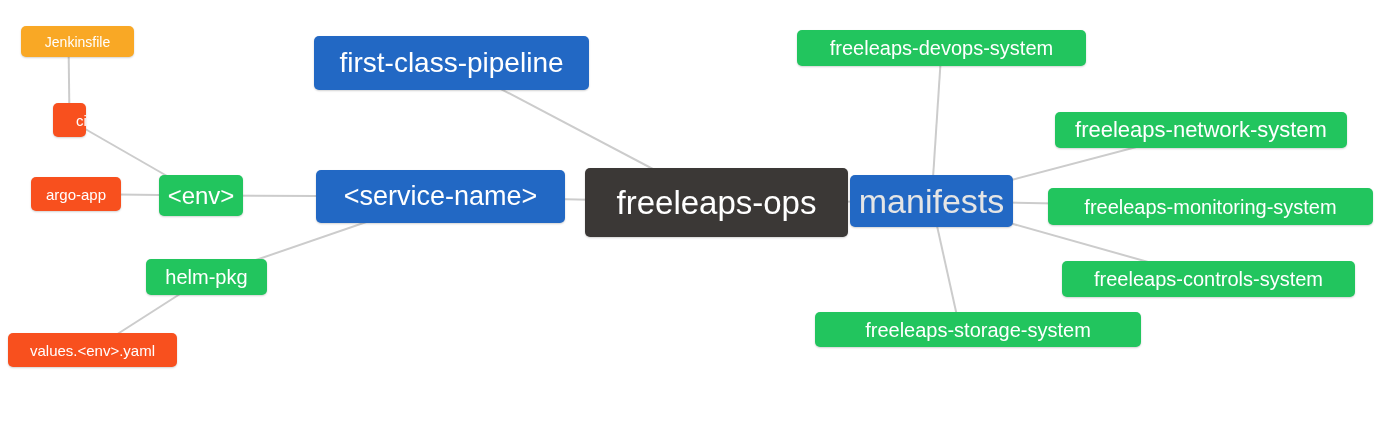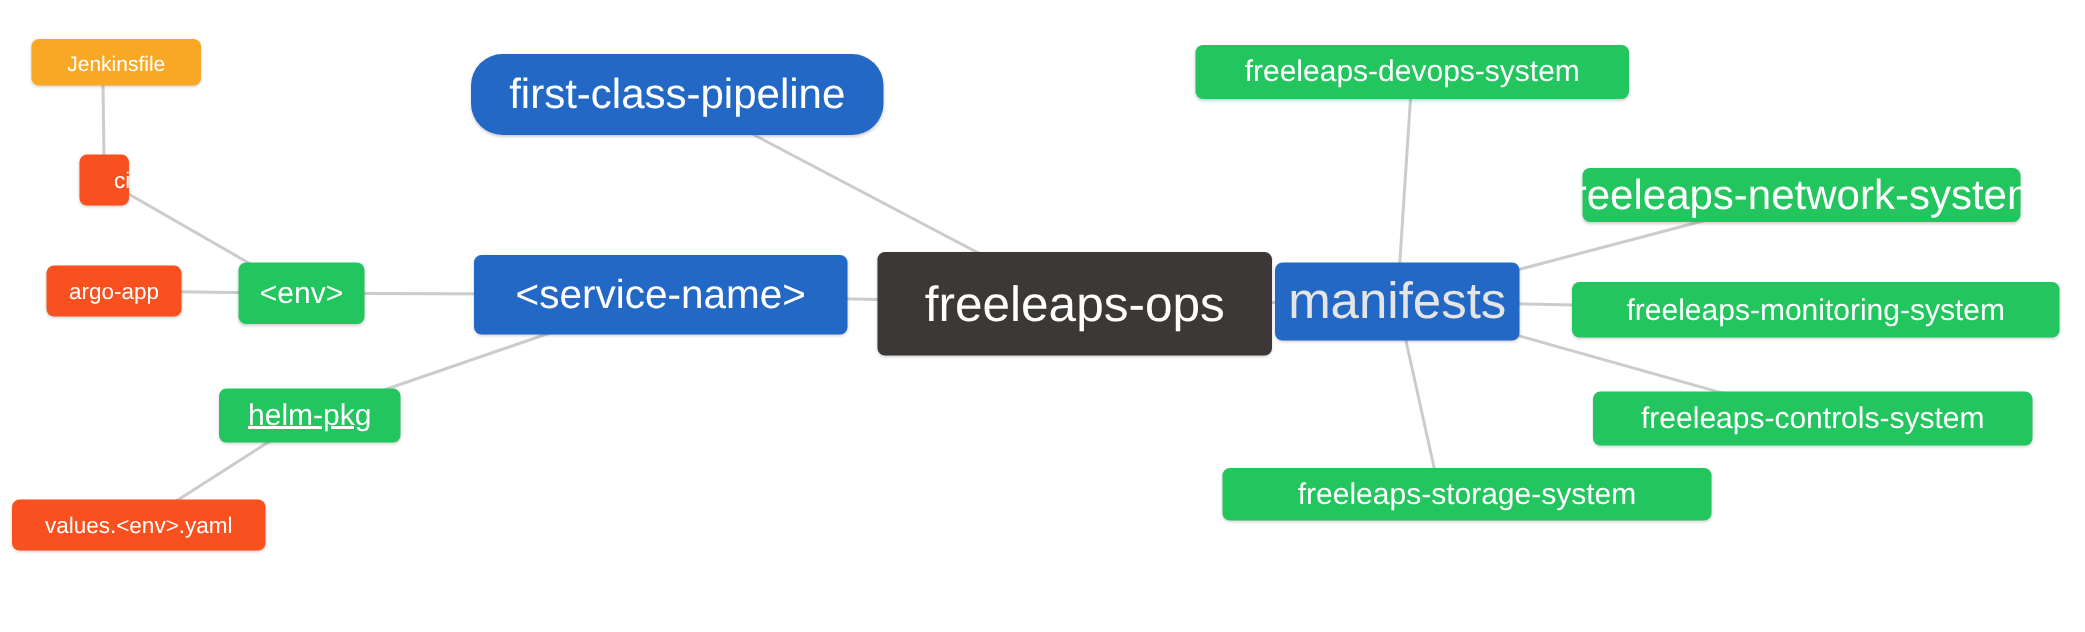--- a/index.html
+++ b/index.html
@@ -55,25 +55,25 @@
       <line x1="931.5" y1="201" x2="941.5" y2="48" stroke="#CCCCCC" stroke-width="2"></line>
       <line x1="931.5" y1="201" x2="1201" y2="130" stroke="#CCCCCC" stroke-width="2"></line>
       <line x1="931.5" y1="201" x2="1210.5" y2="206.5" stroke="#CCCCCC" stroke-width="2"></line>
       <line x1="931.5" y1="201" x2="1208.5" y2="279" stroke="#CCCCCC" stroke-width="2"></line>
       <line x1="931.5" y1="201" x2="960" y2="329.5" stroke="#CCCCCC" stroke-width="2"></line>
     </svg>
 
   <div class="node" style="left: 21px; top: 26px; width: 113px; height: 31px; font-size: 14px; background: rgb(249, 168, 37); color: rgb(255, 255, 255);">Jenkinsfile</div>
   <div class="node" style="left: 53px; top: 103px; width: 33px; height: 34px; font-size: 15px; background: rgb(248, 80, 30); color: rgb(255, 255, 255); padding-left: 24px;">ci</div>
   <div class="node" style="left: 31px; top: 177px; width: 90px; height: 34px; font-size: 15px; background: rgb(248, 80, 30); color: rgb(255, 255, 255); text-align: center;">argo-app</div>
-  <div class="node" style="left: 159px; top: 175px; width: 84px; height: 41px; font-size: 20px; background: rgb(34, 197, 94); color: rgb(255, 255, 255);">&lt;env&gt;</div>
-  <div class="node" style="left: 146px; top: 259px; width: 121px; height: 36px; font-size: 20px; background: rgb(34, 197, 94); color: rgb(255, 255, 255); text-decoration: underline;">helm-pkg</div>
+  <div class="node" style="left: 159px; top: 175px; width: 84px; height: 41px; font-size: 24px; background: rgb(34, 197, 94); color: rgb(255, 255, 255);">&lt;env&gt;</div>
+  <div class="node" style="left: 146px; top: 259px; width: 121px; height: 36px; font-size: 20px; background: rgb(34, 197, 94); color: rgb(255, 255, 255);">helm-pkg</div>
   <div class="node" style="left: 8px; top: 333px; width: 169px; height: 34px; font-size: 15px; background: rgb(248, 80, 30); color: rgb(255, 255, 255);">values.&lt;env&gt;.yaml</div>
-  <div class="node" style="left: 314px; top: 36px; width: 275px; height: 54px; font-size: 28px; background: rgb(34, 104, 196); color: rgb(255, 255, 255); border-radius: 21px;">first-class-pipeline</div>
+  <div class="node" style="left: 314px; top: 36px; width: 275px; height: 54px; font-size: 28px; background: rgb(34, 104, 196); color: rgb(255, 255, 255);">first-class-pipeline</div>
   <div class="node" style="left: 316px; top: 170px; width: 249px; height: 53px; font-size: 27px; background: rgb(34, 104, 196); color: rgb(255, 255, 255);">&lt;service-name&gt;</div>
   <div class="node" style="left: 585px; top: 168px; width: 263px; height: 69px; font-size: 33px; background: rgb(59, 56, 54); color: rgb(255, 255, 255);">freeleaps-ops</div>
   <div class="node" style="left: 850px; top: 175px; width: 163px; height: 52px; font-size: 34px; background: rgb(34, 104, 196); color: #e5e5e5;">manifests</div>
   <div class="node" style="left: 797px; top: 30px; width: 289px; height: 36px; font-size: 20px; background: rgb(34, 197, 94); color: rgb(255, 255, 255);">freeleaps-devops-system</div>
-  <div class="node" style="left: 1055px; top: 112px; width: 292px; height: 36px; font-size: 28px; background: rgb(34, 197, 94); color: rgb(255, 255, 255);">freeleaps-network-system</div>
+  <div class="node" style="left: 1055px; top: 112px; width: 292px; height: 36px; font-size: 22px; background: rgb(34, 197, 94); color: rgb(255, 255, 255);">freeleaps-network-system</div>
   <div class="node" style="left: 1048px; top: 188px; width: 325px; height: 37px; font-size: 20px; background: rgb(34, 197, 94); color: rgb(255, 255, 255);">freeleaps-monitoring-system</div>
   <div class="node" style="left: 1062px; top: 261px; width: 293px; height: 36px; font-size: 20px; background: rgb(34, 197, 94); color: rgb(255, 255, 255); text-align: right;">freeleaps-controls-system</div>
   <div class="node" style="left: 815px; top: 312px; width: 326px; height: 35px; font-size: 20px; background: rgb(34, 197, 94); color: rgb(255, 255, 255);">freeleaps-storage-system</div>
 </div>
 
 </body></html>

